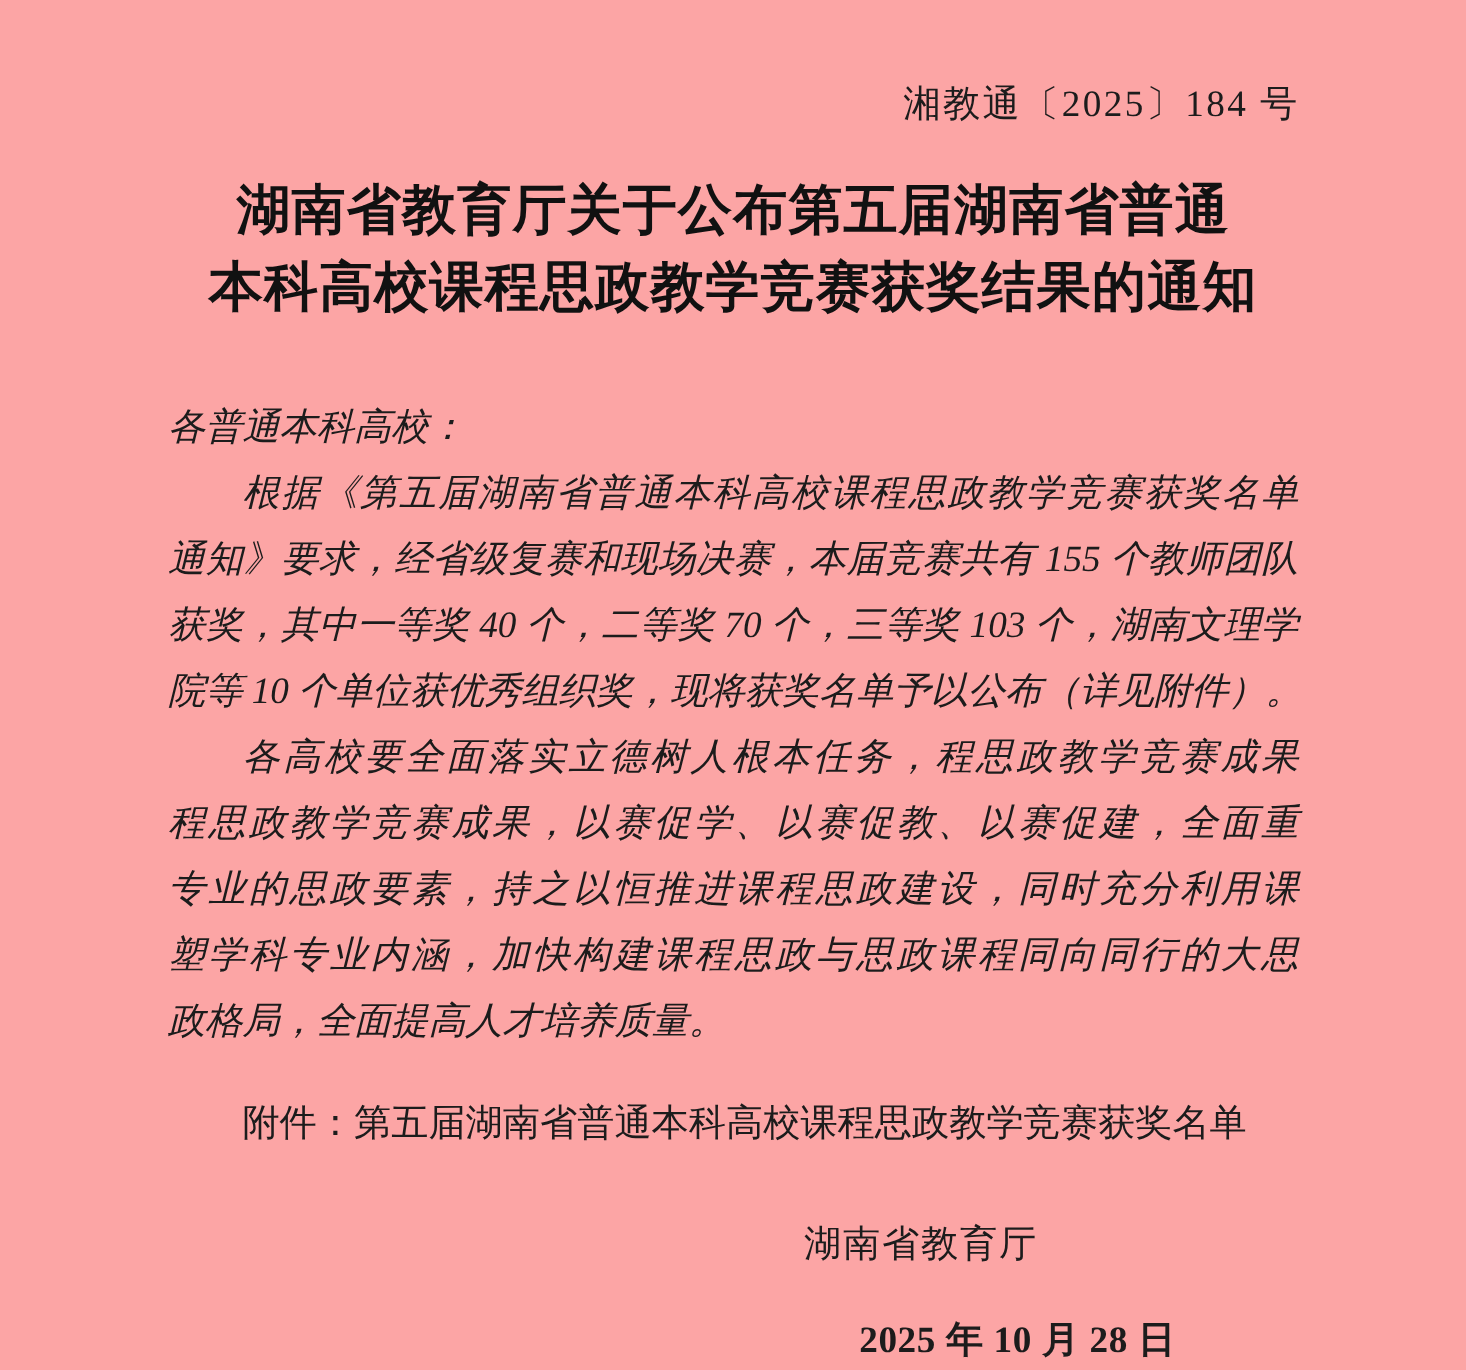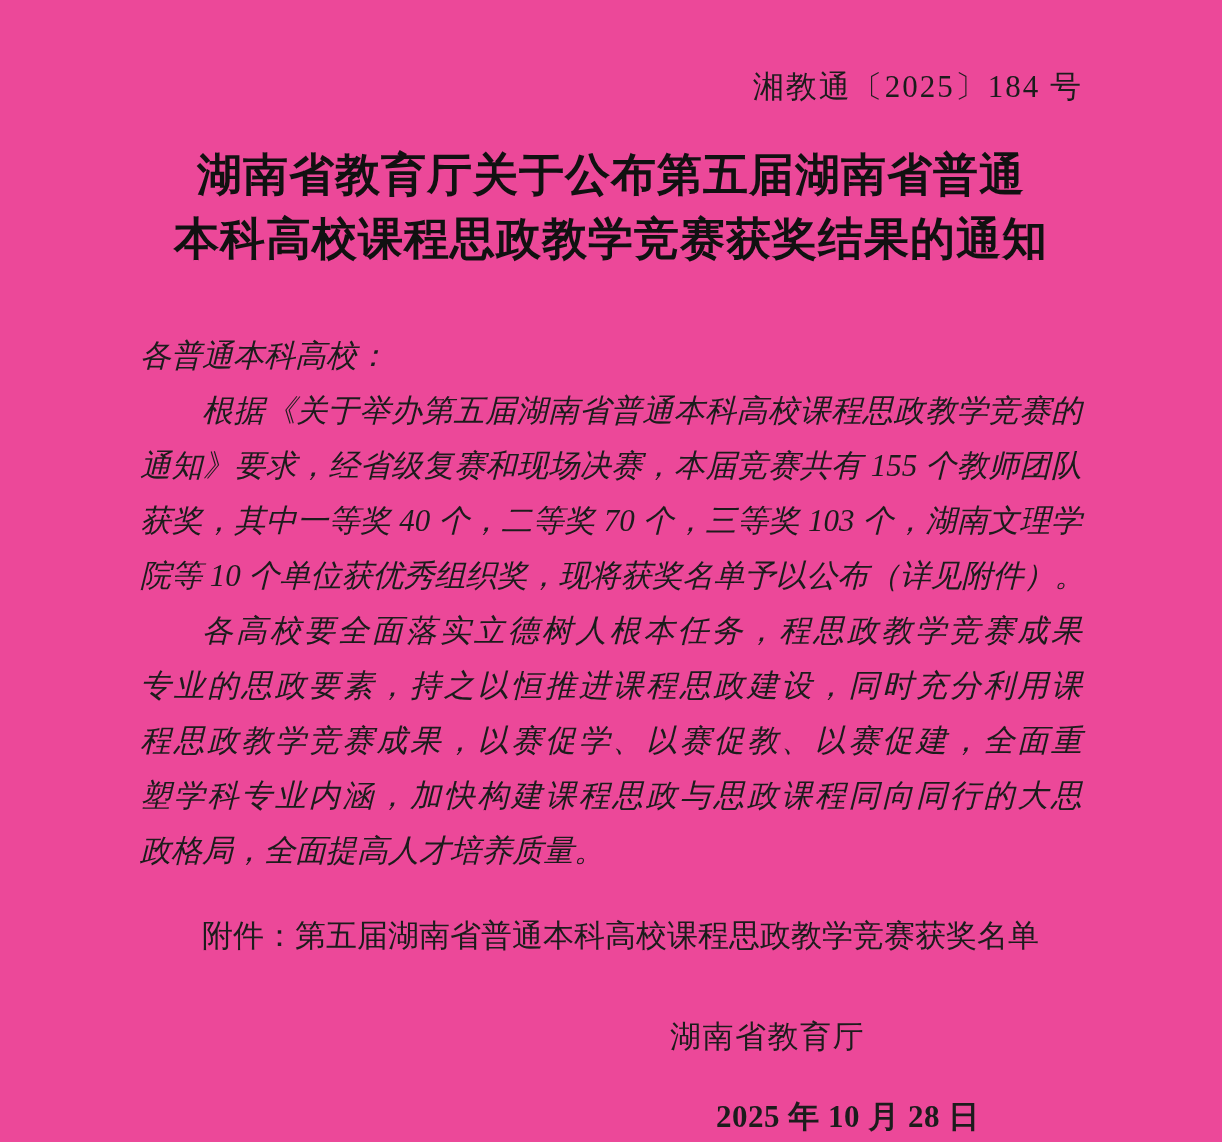--- a/index.html
+++ b/index.html
@@ -4,21 +4,21 @@
 <style>
   html, body {
     margin: 0;
     padding: 0;
     background: #ffffff;
   }
   .page {
     position: relative;
     width: 1222px;
     height: 1142px;
-    background: #ec4899;
+    background: #fca5a5;
     overflow: hidden;
     font-family: "Liberation Serif", "DejaVu Serif", serif;
     color: #1c1c1c;
   }
   .doc-number {
     position: absolute;
     top: 66px;
     left: 0;
     right: 139px;
     text-align: right;
@@ -98,28 +98,28 @@
   <div class="doc-number">湘教通〔2025〕184 号</div>
 
   <div class="title">
     <div>湖南省教育厅关于公布第五届湖南省普通</div>
     <div>本科高校课程思政教学竞赛获奖结果的通知</div>
   </div>
 
   <div class="body-block">
     <div class="bl">各普通本科高校：</div>
 
-    <div class="bl just ind">根据《关于举办第五届湖南省普通本科高校课程思政教学竞赛的</div>
+    <div class="bl just ind">根据《第五届湖南省普通本科高校课程思政教学竞赛获奖名单</div>
     <div class="bl just">通知》要求，经省级复赛和现场决赛，本届竞赛共有 155 个教师团队</div>
     <div class="bl just">获奖，其中一等奖 40 个，二等奖 70 个，三等奖 103 个，湖南文理学</div>
     <div class="bl">院等 10 个单位获优秀组织奖，现将获奖名单予以公布（详见附件）。</div>
 
     <div class="bl just ind">各高校要全面落实立德树人根本任务，程思政教学竞赛成果</div>
+    <div class="bl just">程思政教学竞赛成果，以赛促学、以赛促教、以赛促建，全面重</div>
     <div class="bl just">专业的思政要素，持之以恒推进课程思政建设，同时充分利用课</div>
-    <div class="bl just">程思政教学竞赛成果，以赛促学、以赛促教、以赛促建，全面重</div>
     <div class="bl just">塑学科专业内涵，加快构建课程思政与思政课程同向同行的大思</div>
     <div class="bl">政格局，全面提高人才培养质量。</div>
   </div>
 
   <div class="attachment">附件：第五届湖南省普通本科高校课程思政教学竞赛获奖名单</div>
 
   <div class="issuer">湖南省教育厅</div>
 
   <div class="issue-date">2025 年 10 月 28 日</div>
 

